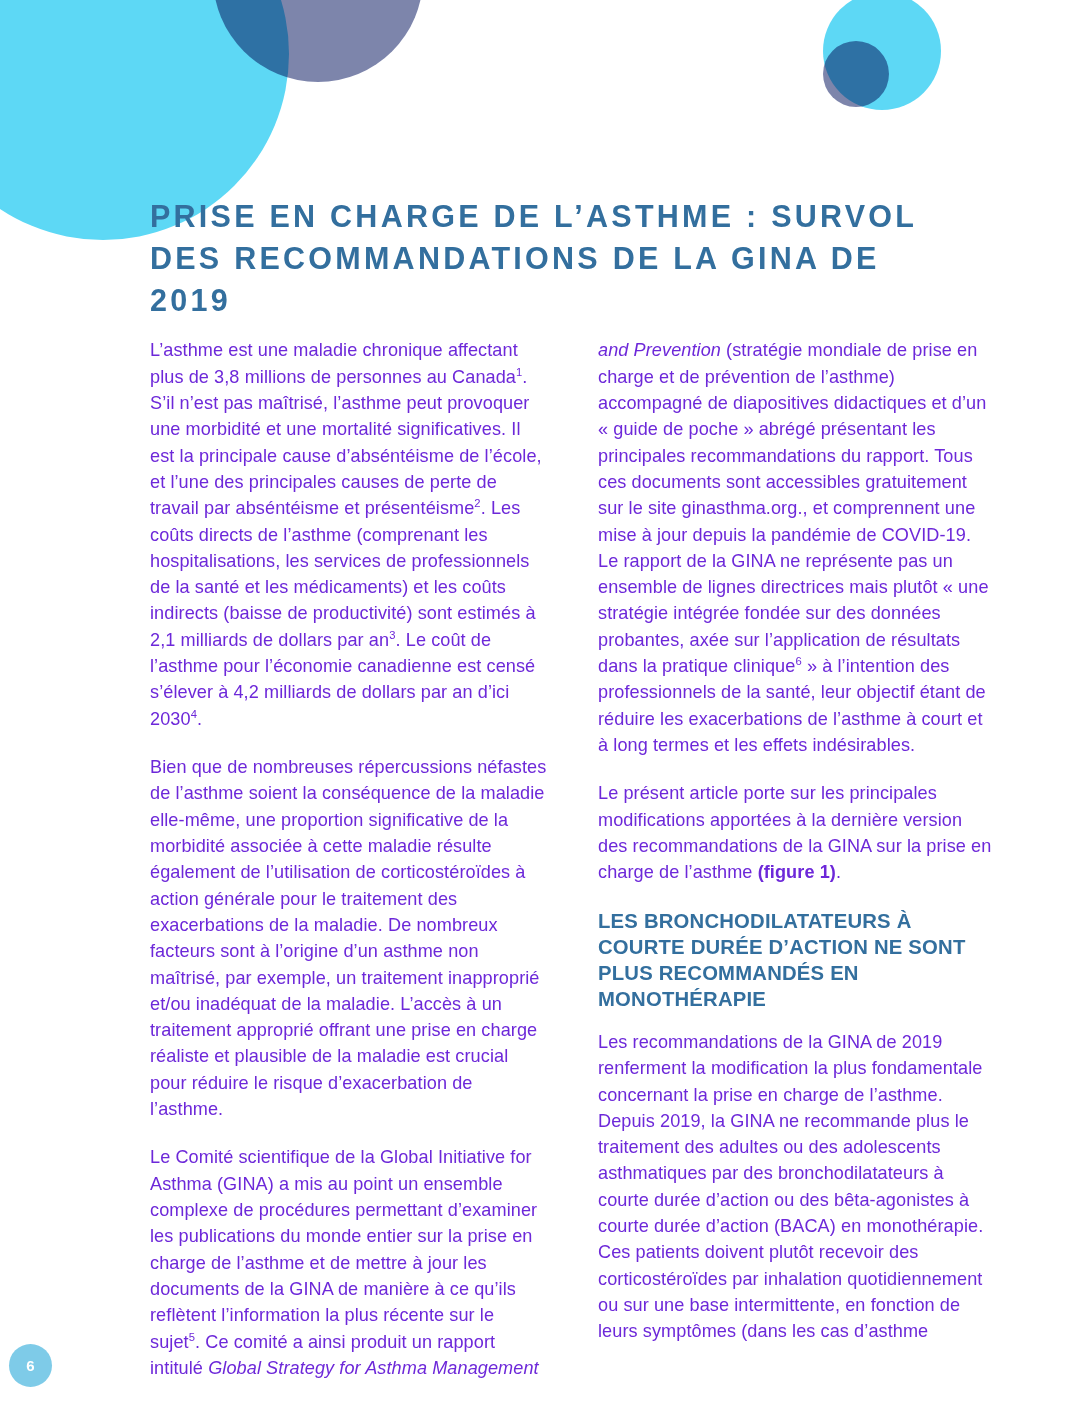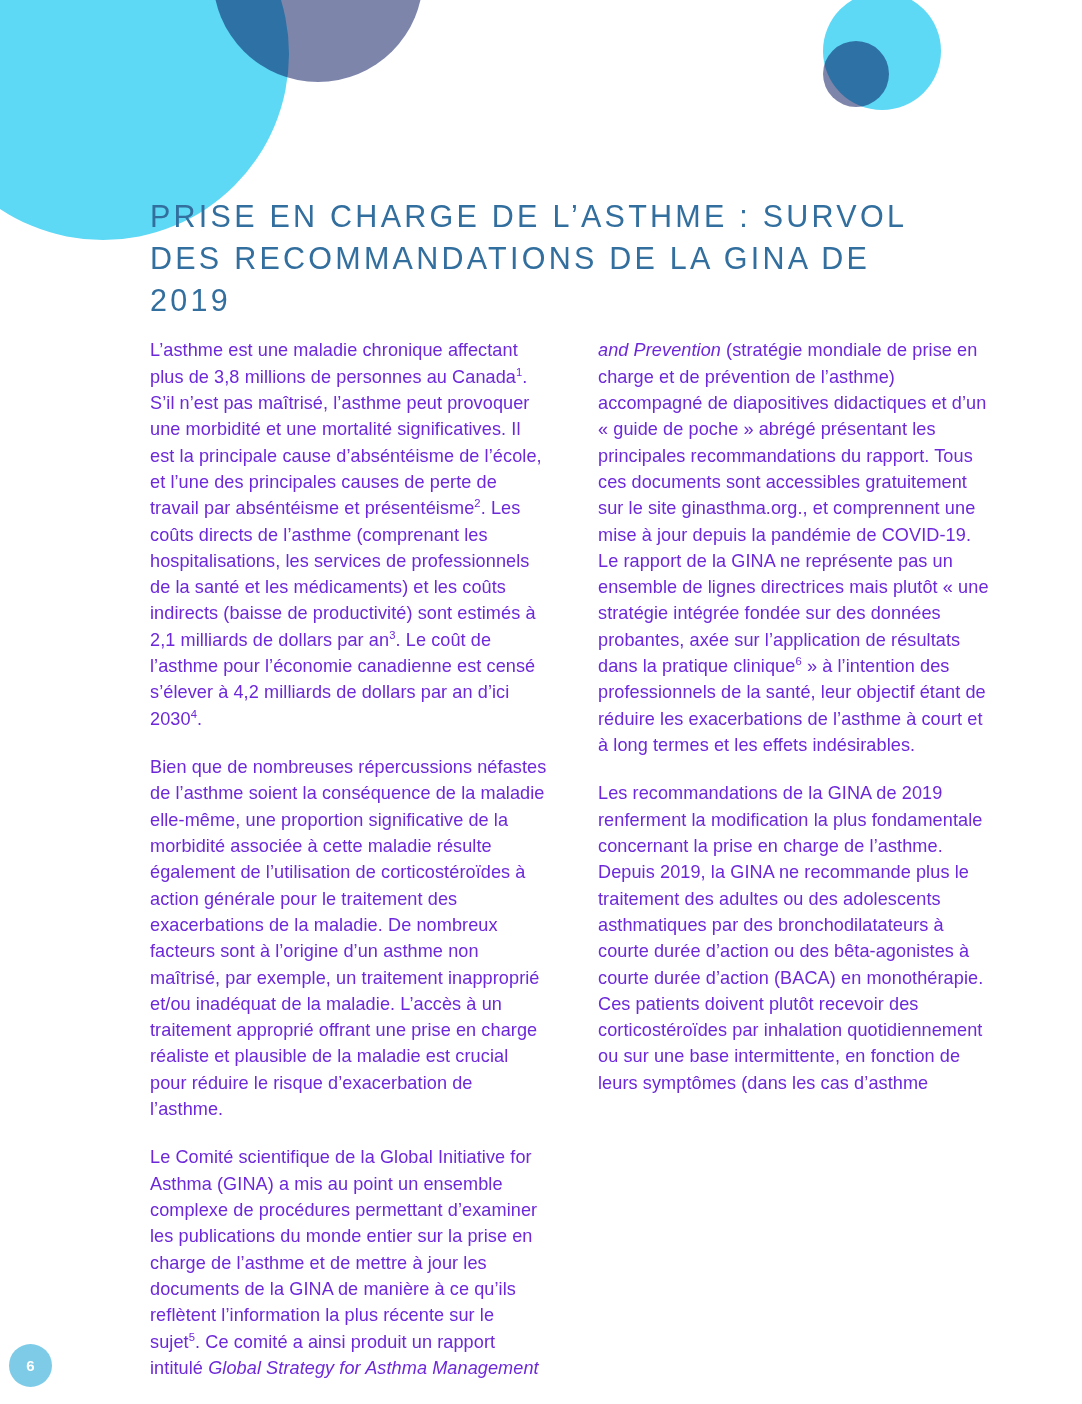--- a/index.html
+++ b/index.html
@@ -52,21 +52,21 @@
   .page-inner {
     position: absolute;
     left: 150px;
     top: 196px;
     width: 862px;
   }
 
   .article-title {
     color: #336f9e;
     font-size: 30.5px;
-    font-weight: normal;
+    font-weight: bold;
     letter-spacing: 3.25px;
     line-height: 1.37;
     margin: 0 0 14px 0;
     text-transform: uppercase;
     width: 800px;
   }
 
   .columns {
     display: flex;
     gap: 0;
@@ -145,21 +145,23 @@
       <p>Bien que de nombreuses répercussions néfastes de l’asthme soient la conséquence de la maladie elle-même, une proportion significative de la morbidité associée à cette maladie résulte également de l’utilisation de corticostéroïdes à action générale pour le traitement des exacerbations de la maladie. De nombreux facteurs sont à l’origine d’un asthme non maîtrisé, par exemple, un traitement inapproprié et/ou inadéquat de la maladie.  L’accès à un traitement approprié offrant une prise en charge réaliste et plausible de la maladie est crucial pour réduire le risque d’exacerbation de l’asthme.</p>
 
       <p><span>Le Comité scientifique de la Global Initiative for Asthma (GINA) a mis au point un ensemble complexe de procédures permettant d’examiner les publications du monde entier sur la prise en charge de l’asthme et de mettre à jour les documents de la GINA de manière à ce qu’ils reflètent l’information la plus récente sur le sujet</span><sup>5</sup><span>. Ce comité a ainsi produit un rapport intitulé </span><span class="ital">Global Strategy for Asthma Management</span></p>
 
     </div>
 
     <div class="col col-right">
 
       <p><span class="ital">and Prevention</span><span> (stratégie mondiale de prise en charge et de prévention de l’asthme) accompagné de diapositives didactiques et d’un « guide de poche » abrégé présentant les principales recommandations du rapport. Tous ces documents sont accessibles gratuitement sur le site ginasthma.org., et comprennent une mise à jour depuis la pandémie de COVID-19.  Le rapport de la GINA ne représente pas un ensemble de lignes directrices mais plutôt « une stratégie intégrée fondée sur des données probantes, axée sur l’application de résultats dans la pratique clinique</span><sup>6</sup><span> » à l’intention des professionnels de la santé, leur objectif étant de réduire les exacerbations de l’asthme à court et à long termes et les effets indésirables.</span></p>
 
+      <p><span>Le présent article porte sur les principales modifications apportées à la dernière version des recommandations de la GINA sur la prise en charge de l’asthme </span><span class="bld">(figure 1)</span><span>.</span></p>
 
+      <h2 class="section-heading">LES BRONCHODILATATEURS À COURTE DURÉE D’ACTION NE SONT PLUS RECOMMANDÉS EN MONOTHÉRAPIE</h2>
 
       <p>Les recommandations de la GINA de 2019 renferment la modification la plus fondamentale concernant la prise en charge de l’asthme.  Depuis 2019, la GINA ne recommande plus le traitement des adultes ou des adolescents asthmatiques par des bronchodilatateurs à courte durée d’action ou des bêta-agonistes à courte durée d’action (BACA) en monothérapie.  Ces patients doivent plutôt recevoir des corticostéroïdes par inhalation quotidiennement ou sur une base intermittente, en fonction de leurs symptômes (dans les cas d’asthme</p>
 
     </div>
 
   </div>
 </div>
 
 <div class="page-number">
   <span>6</span>

